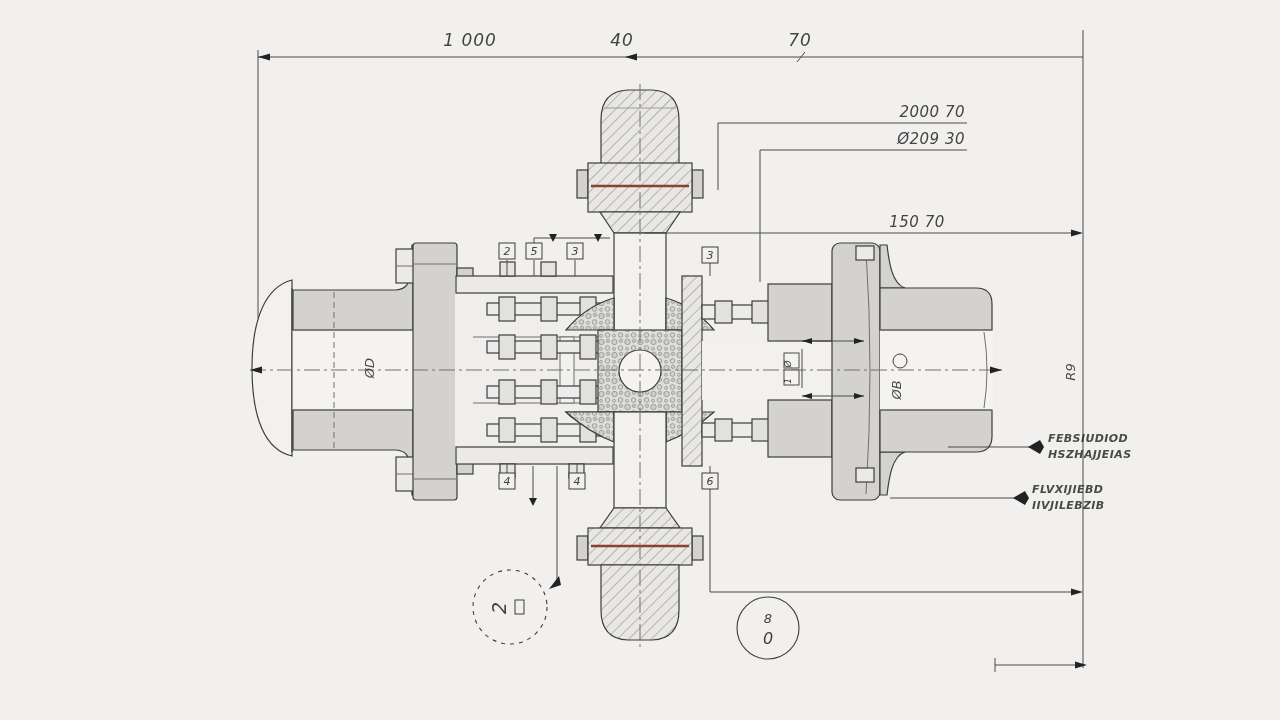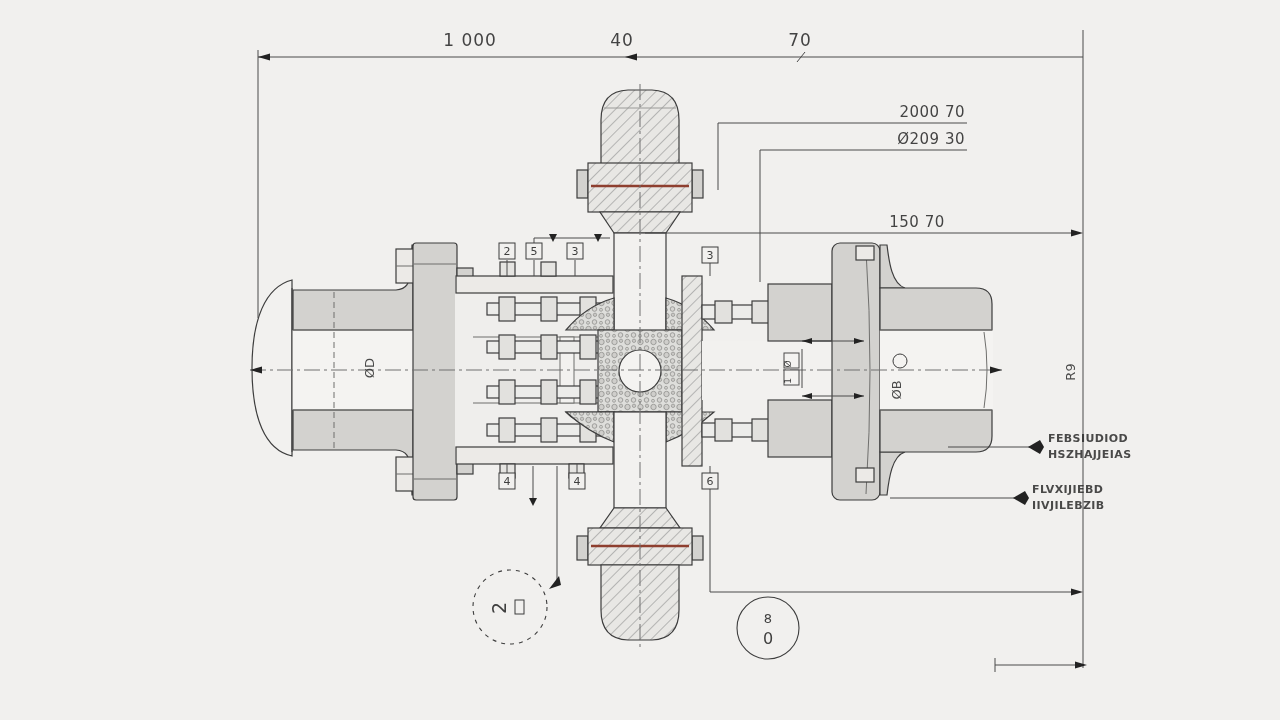--- a/index.html
+++ b/index.html
@@ -1,17 +1,17 @@
 <!DOCTYPE html>
 <html><head>
 <meta charset="utf-8">
 <style>
   html,body{margin:0;padding:0;background:#e9e8e6;}
   .canvas{position:relative;width:1280px;height:720px;background:#f1f0ee;overflow:hidden;
-          font-family:"DejaVu Sans", sans-serif;}
+          font-family:"DejaVu Sans", sans-serif;font-style:italic;}
   svg{position:absolute;left:0;top:0;}
   text{fill:#2c2c2c;font-family:"DejaVu Sans", sans-serif;}
   .dim-txt{font-size:17px;letter-spacing:1px;opacity:.88;}
   .leader-txt{font-size:15px;letter-spacing:.5px;opacity:.88;}
   .note-txt{font-size:11px;font-weight:bold;letter-spacing:.4px;opacity:.85;}
   .balloon-txt{font-size:11px;opacity:.9;}
   .marker-txt{font-size:19px;opacity:.9;}
   .small-rot{font-size:13px;opacity:.85;}
   .tiny-rot{font-size:9px;opacity:.9;}
 </style>

